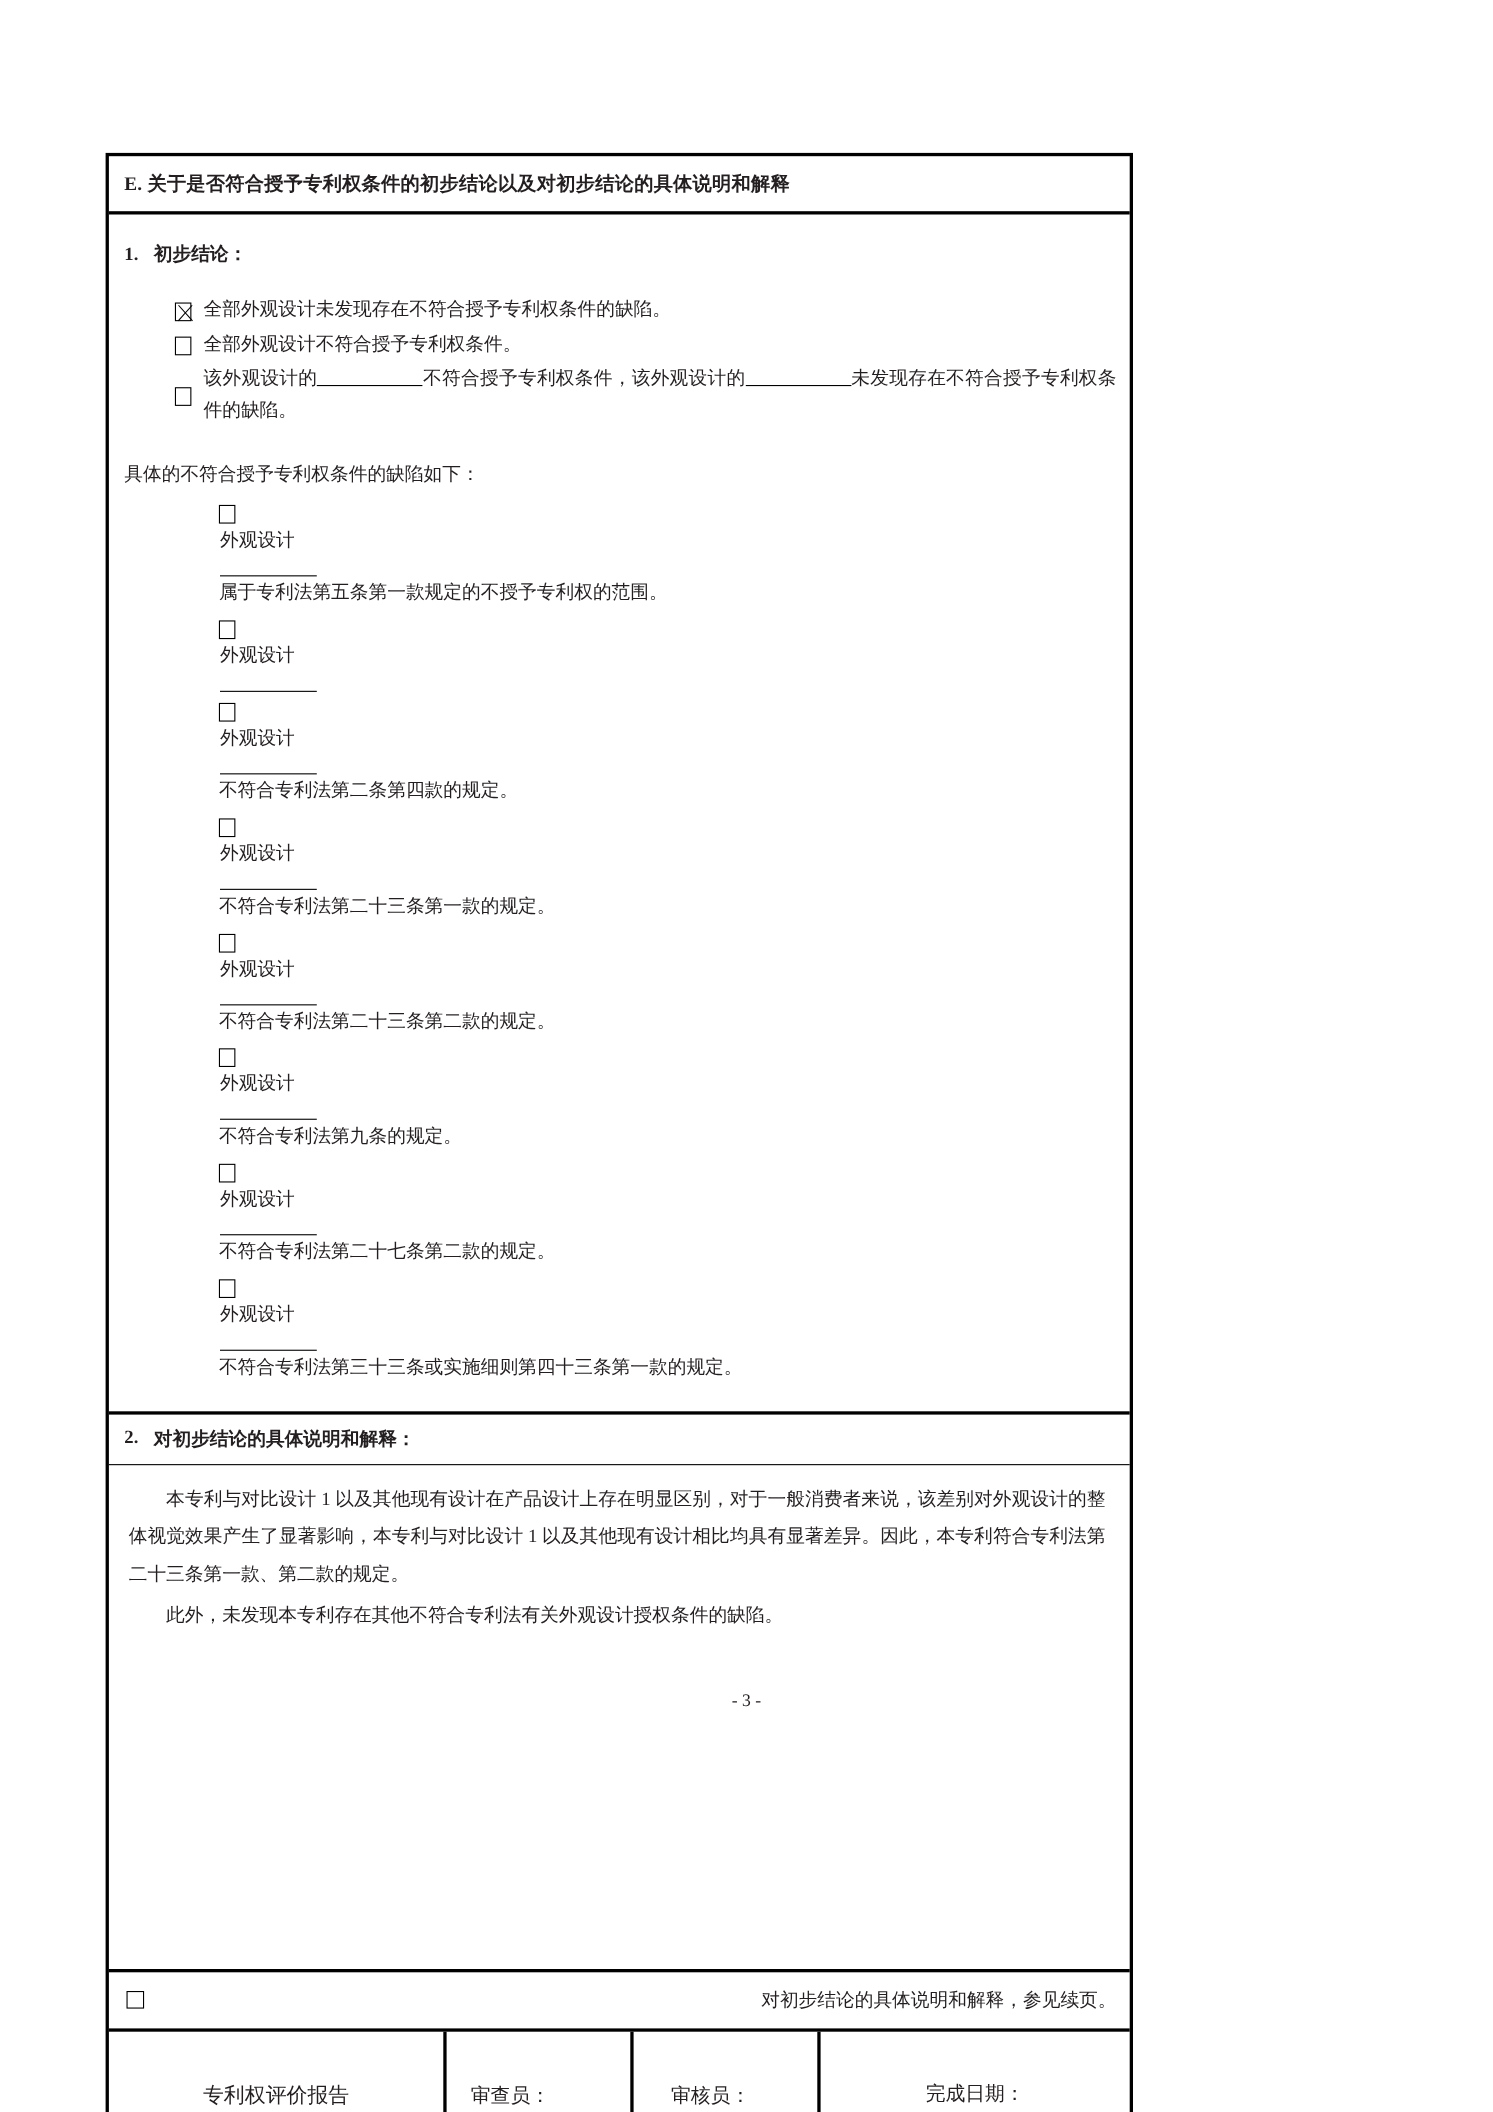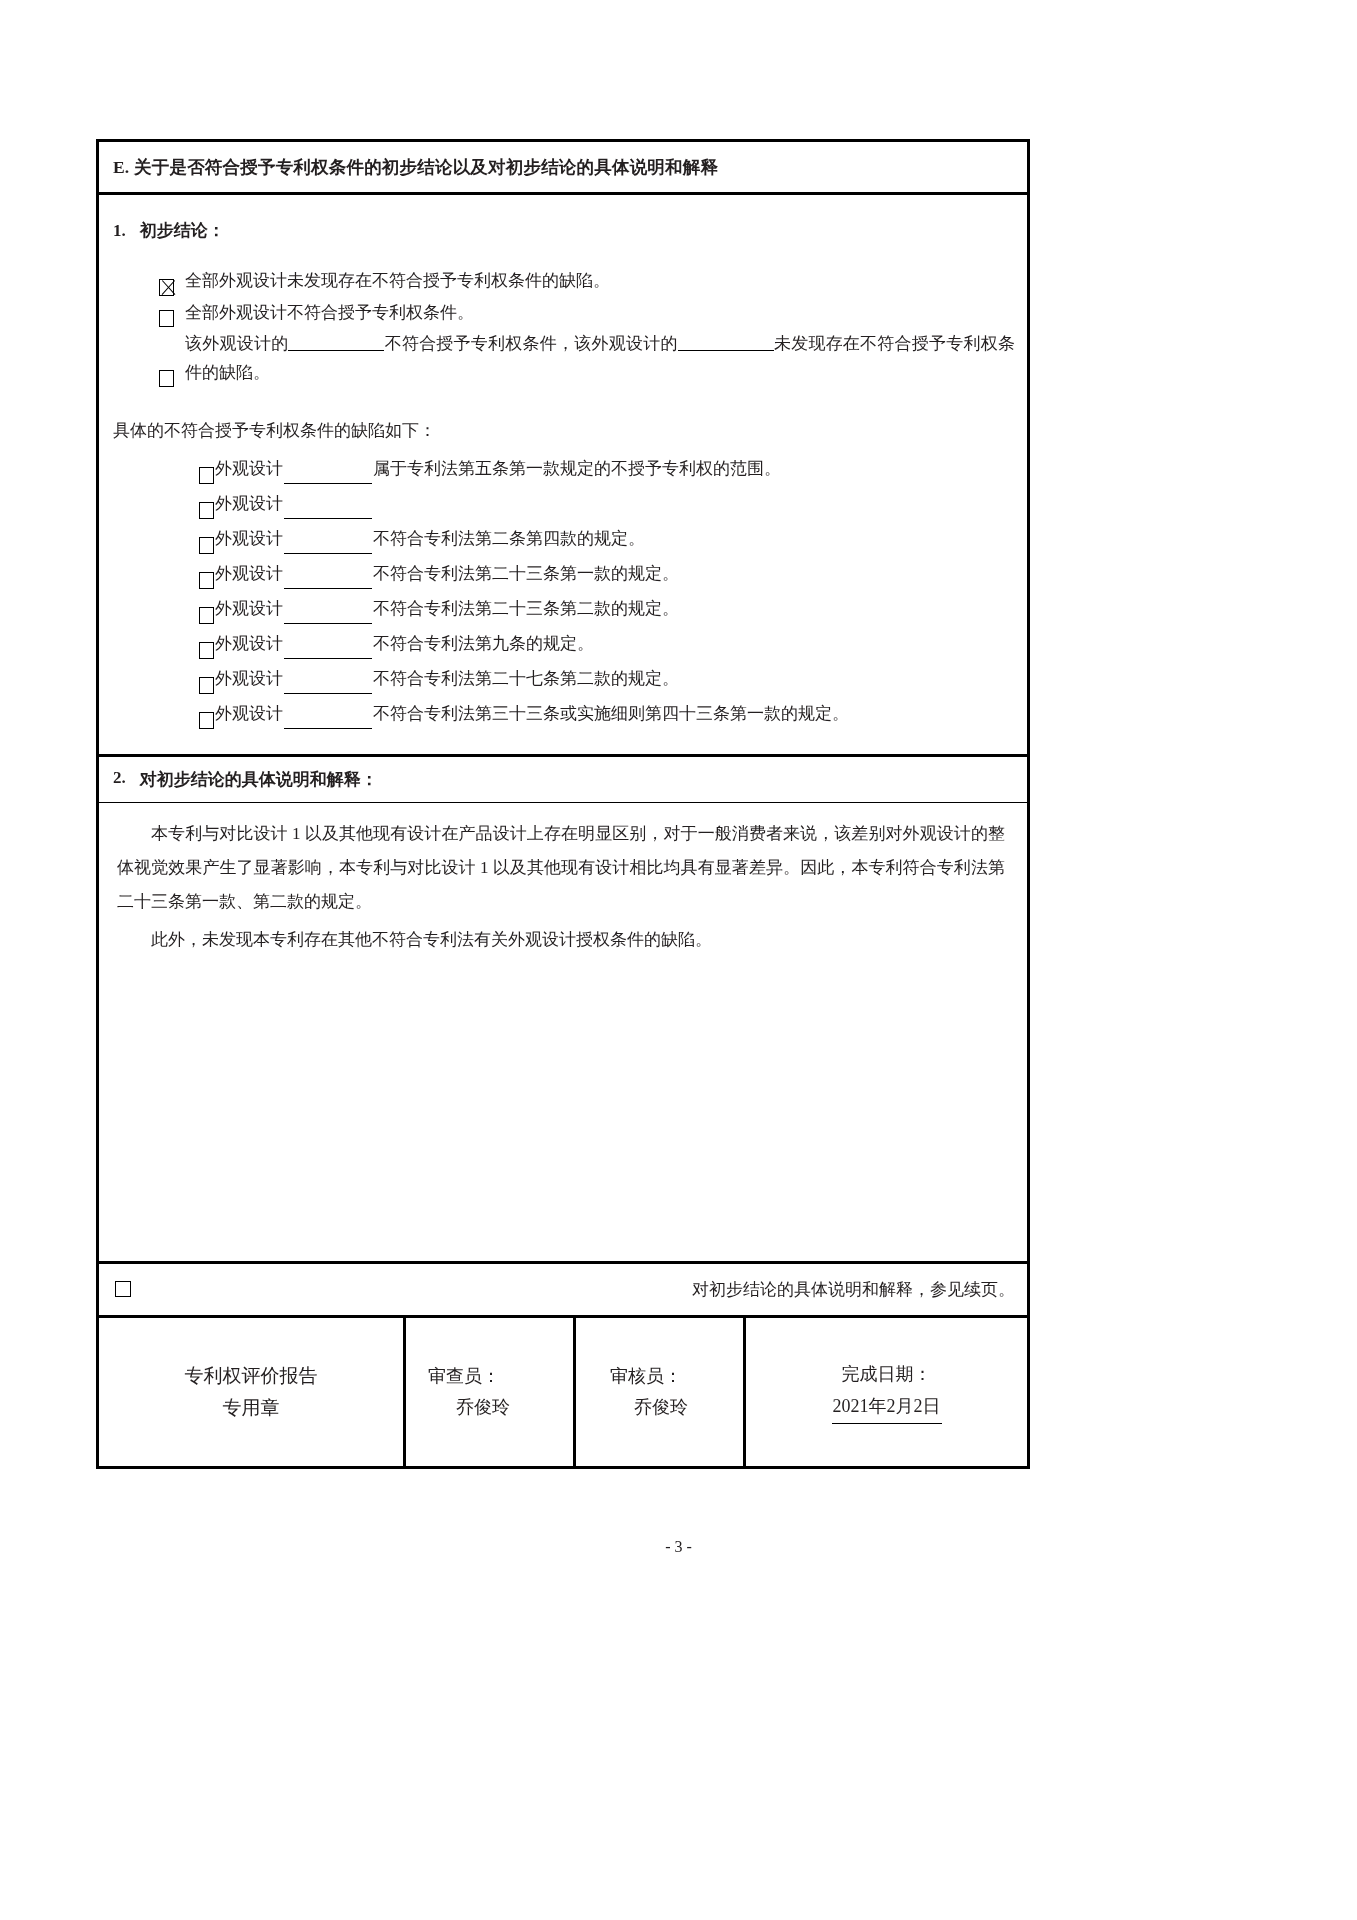--- a/index.html
+++ b/index.html
@@ -62,21 +62,21 @@
     display: flex;
     gap: 14px;
   }
   .num-head .idx { font-family: "Liberation Serif", serif; }
 
   .cb-list {
     margin-top: 22px;
   }
   .cb-row {
     display: flex;
-    align-items: flex-end;
+    align-items: center;
     font-size: 17px;
     line-height: 1.72;
     margin-bottom: 2px;
   }
   .cb-row .cb-indent { width: 46px; flex: 0 0 46px; }
 
   .checkbox {
     display: inline-block;
     width: 15px;
     height: 17px;
@@ -121,26 +121,27 @@
   .defects-intro {
     font-size: 17px;
     margin-top: 30px;
     margin-bottom: 8px;
     line-height: 1.7;
   }
 
   .defect-list { margin-top: 4px; }
   .defect-row {
     display: flex;
-    align-items: flex-end;
+    align-items: flex-start;
     font-size: 17px;
     line-height: 1.76;
     padding-left: 86px;
     margin-bottom: 5px;
     white-space: nowrap;
+    flex-direction: column;
   }
   .defect-row .checkbox { margin-top: 5px; }
   .defect-row .d-text { margin-left: 1px; }
   .defect-row .blank { min-width: 88px; margin: 0 1px; }
 
   
   .block2-head {
     border-bottom: 1.5px solid #000;
     padding: 11px 12px 11px 14px;
     font-size: 17px;

